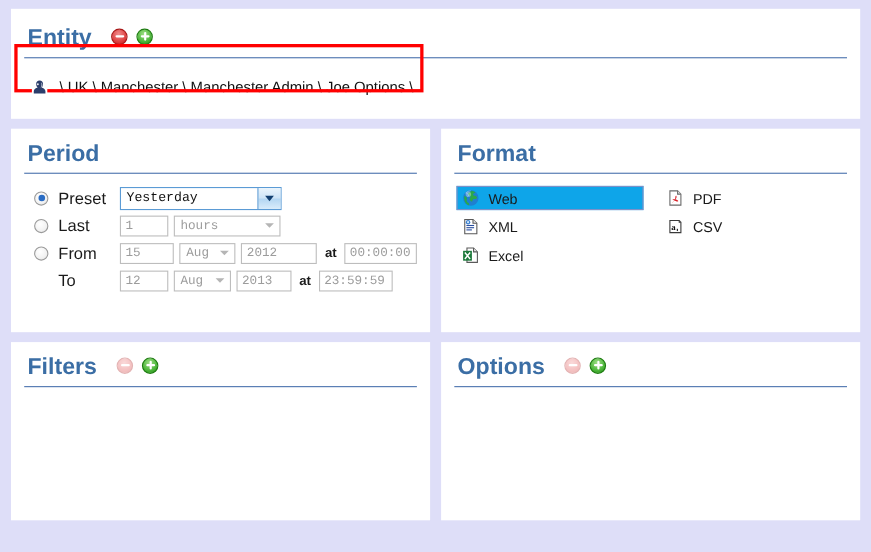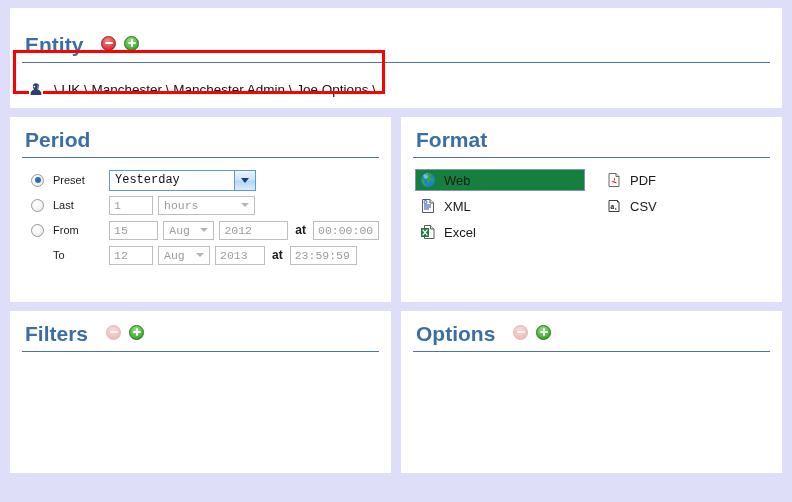--- a/index.html
+++ b/index.html
@@ -30,21 +30,21 @@
     background: #ffffff;
     box-sizing: border-box;
     position: relative;
   }
 
   
   .entity-panel {
     width: 772px;
     height: 100px;
     margin-bottom: 9px;
-    padding: 20px 12px 0 12px;
+    padding: 10px 12px 0 12px;
   }
 
   
   .row {
     display: flex;
     gap: 10px;
   }
   .panel-half {
     width: 381px;
     box-sizing: border-box;
@@ -181,21 +181,21 @@
     position: absolute;
     left: 2.5px; top: 2.5px;
     width: 6px; height: 6px;
     border-radius: 50%;
     background: #2a6cc4;
   }
   .radio-spacer { width: 13px; margin-left: 9px; flex: none; }
   .plabel {
     width: 56px;
     margin-left: 9px;
-    font-size: 11px;
+    font-size: 15px;
     color: #1a1a1a;
     flex: none;
   }
 
   .fld {
     box-sizing: border-box;
     height: 19px;
     border: 1px solid #bdbdbd;
     background: #ffffff;
     font-family: "Liberation Mono", monospace;
@@ -291,21 +291,21 @@
   .fitem {
     display: flex;
     align-items: center;
     height: 22px;
     padding: 0 4px;
     box-sizing: border-box;
     border: 1px solid transparent;
     margin-bottom: 4px;
   }
   .fitem.selected {
-    background: #15803d;
+    background: #0ea5e9;
     border: 1px solid #7d90c8;
   }
   .fitem .flabel {
     font-size: 13px;
     color: #1a1a1a;
     margin-left: 8px;
   }
 
   
   .ico { width: 16px; height: 16px; flex: none; position: relative; }

